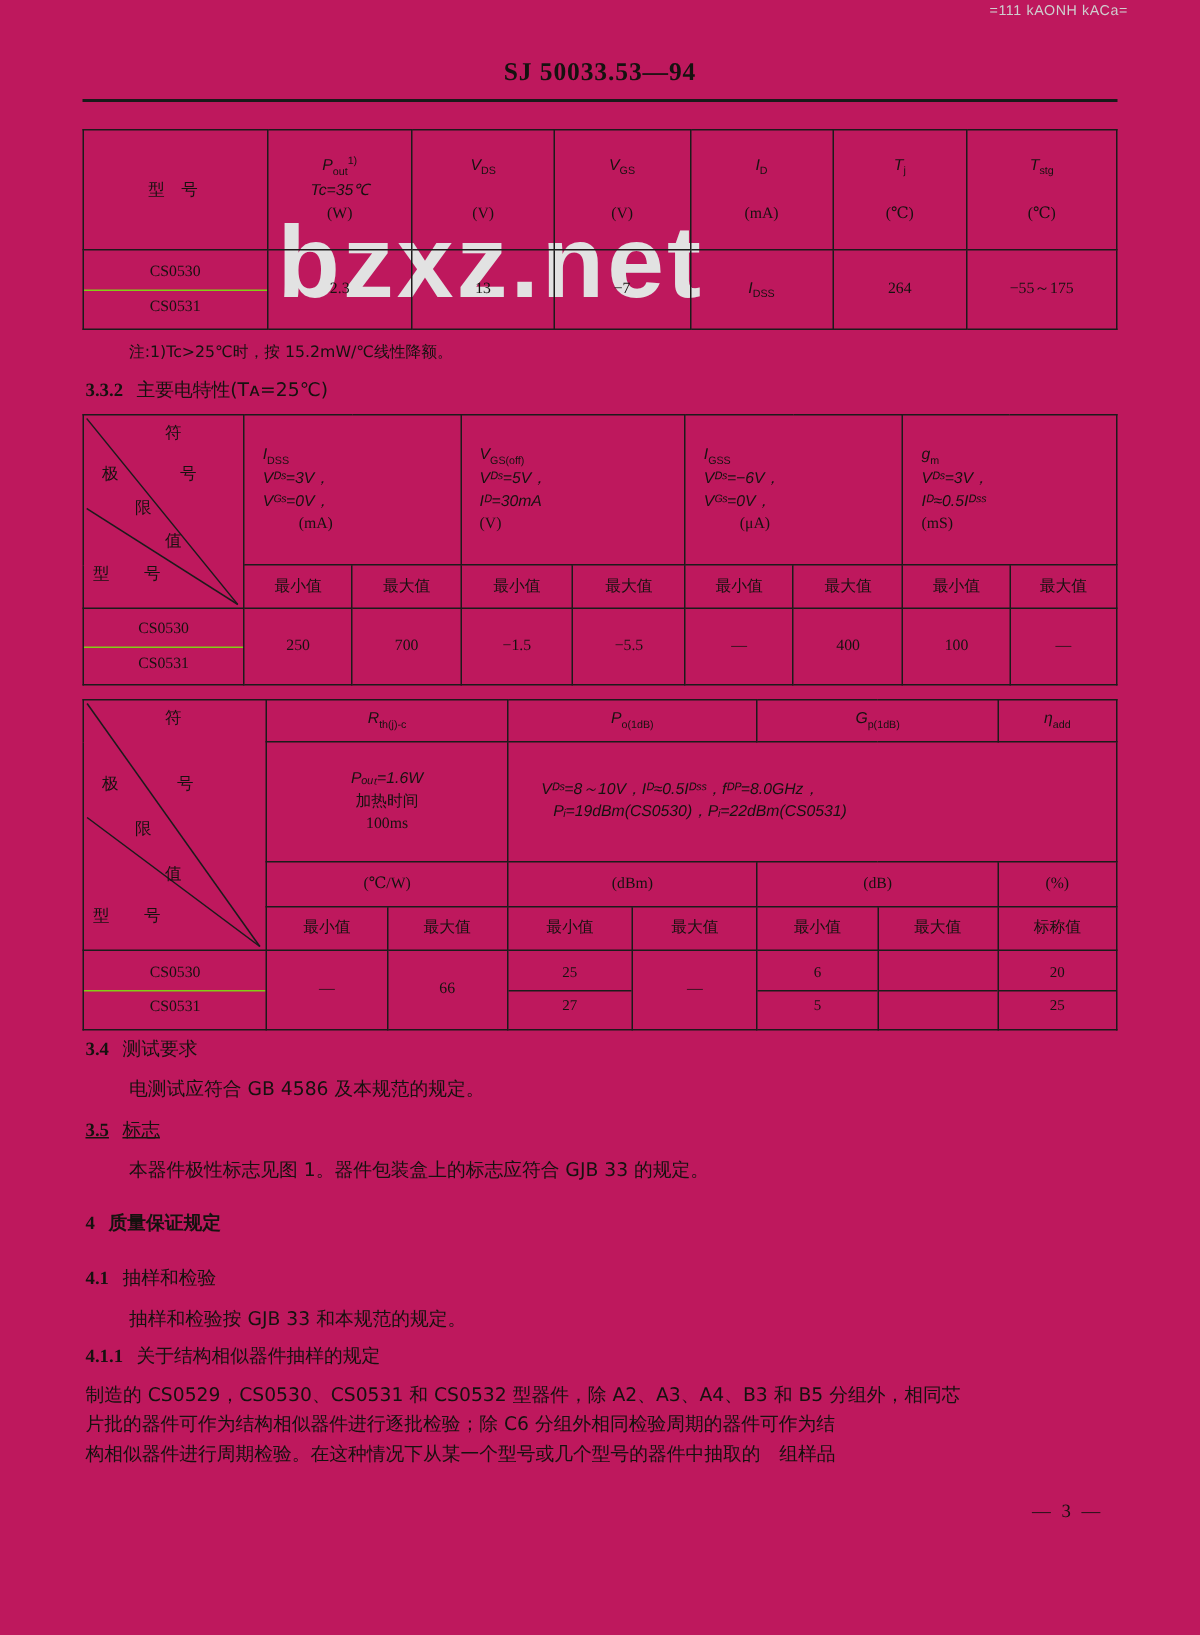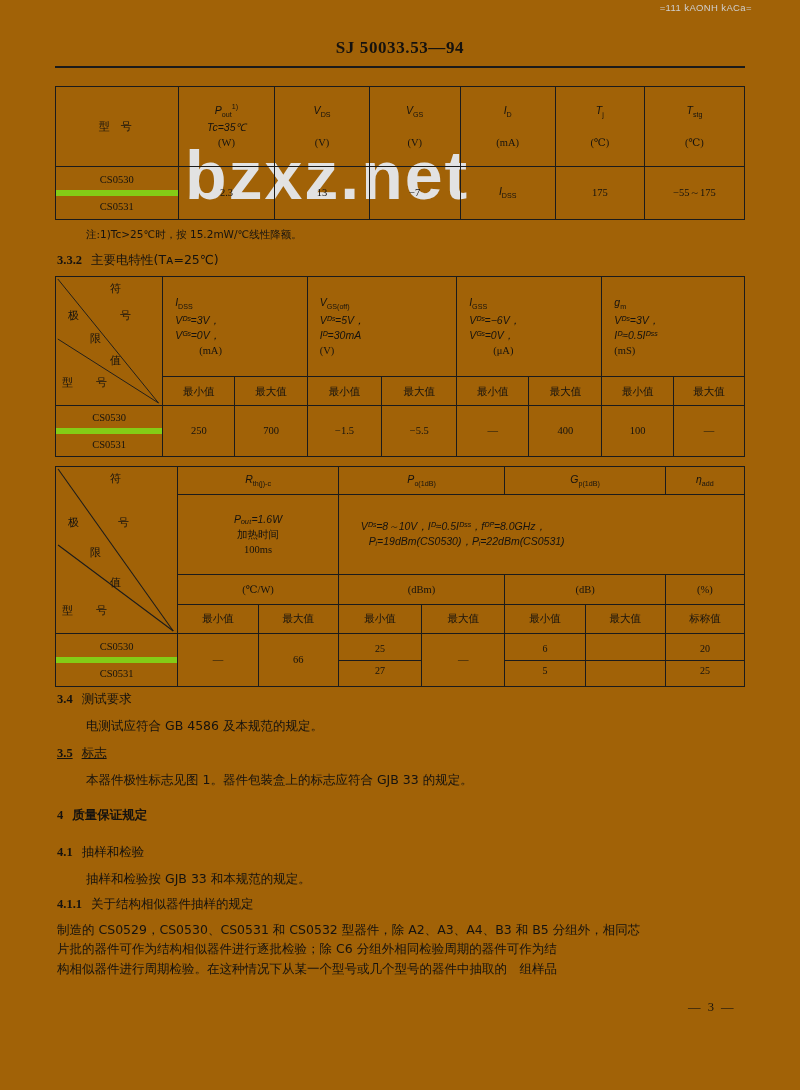--- a/index.html
+++ b/index.html
@@ -7,21 +7,21 @@
     padding: 0;
     background: #8f8f8f;
   }
   body {
     font-family: "Liberation Serif", "DejaVu Serif", serif;
   }
   .page {
     position: relative;
     width: 800px;
     height: 1090px;
-    background: #a16207;
+    background: #be185d;
     overflow: hidden;
     margin: 0 auto;
     color: #15120f;
   }
   
   .scan-artifact {
     position: absolute;
     top: 2px;
     right: 48px;
     font-size: 9.5px;
@@ -87,21 +87,21 @@
   .hdrline { display:block; white-space: nowrap; }
 
   
   .model-split { padding: 0 !important; }
   .model-split .m1, .model-split .m2 {
     display: block;
     padding: 3px 0;
     font-family: "Liberation Serif", serif;
     font-size: 10.5px;
   }
-  .model-split .m1 { border-bottom: 6px solid #84cc16; }
+  .model-split .m1 { border-bottom: 1px solid #84cc16; }
 
   
   .val-split { padding: 0 !important; }
   .val-split .v1, .val-split .v2 {
     display: block;
     padding: 3px 0;
     font-size: 10px;
   }
   .val-split .v1 { border-bottom: 1px solid #1b1b1b; }
 
@@ -221,21 +221,21 @@
       </tr>
       <tr>
         <td class="model-split" style="height:52px;">
           <span class="m1">CS0530</span>
           <span class="m2">CS0531</span>
         </td>
         <td>2.3</td>
         <td>13</td>
         <td>−7</td>
         <td class="sym">I<sub>DSS</sub></td>
-        <td>175</td>
+        <td>264</td>
         <td>−55～175</td>
       </tr>
     </tbody>
       </table>
 
     <div class="note" style="left:86px; top:228px;">注:1)Tc&gt;25℃时，按 15.2mW/℃线性降额。</div>
 
     <div class="sec" style="left:57px; top:252px;">
       <span class="num">3.3.2</span><span>主要电特性(Tᴀ=25℃)</span>
     </div>

